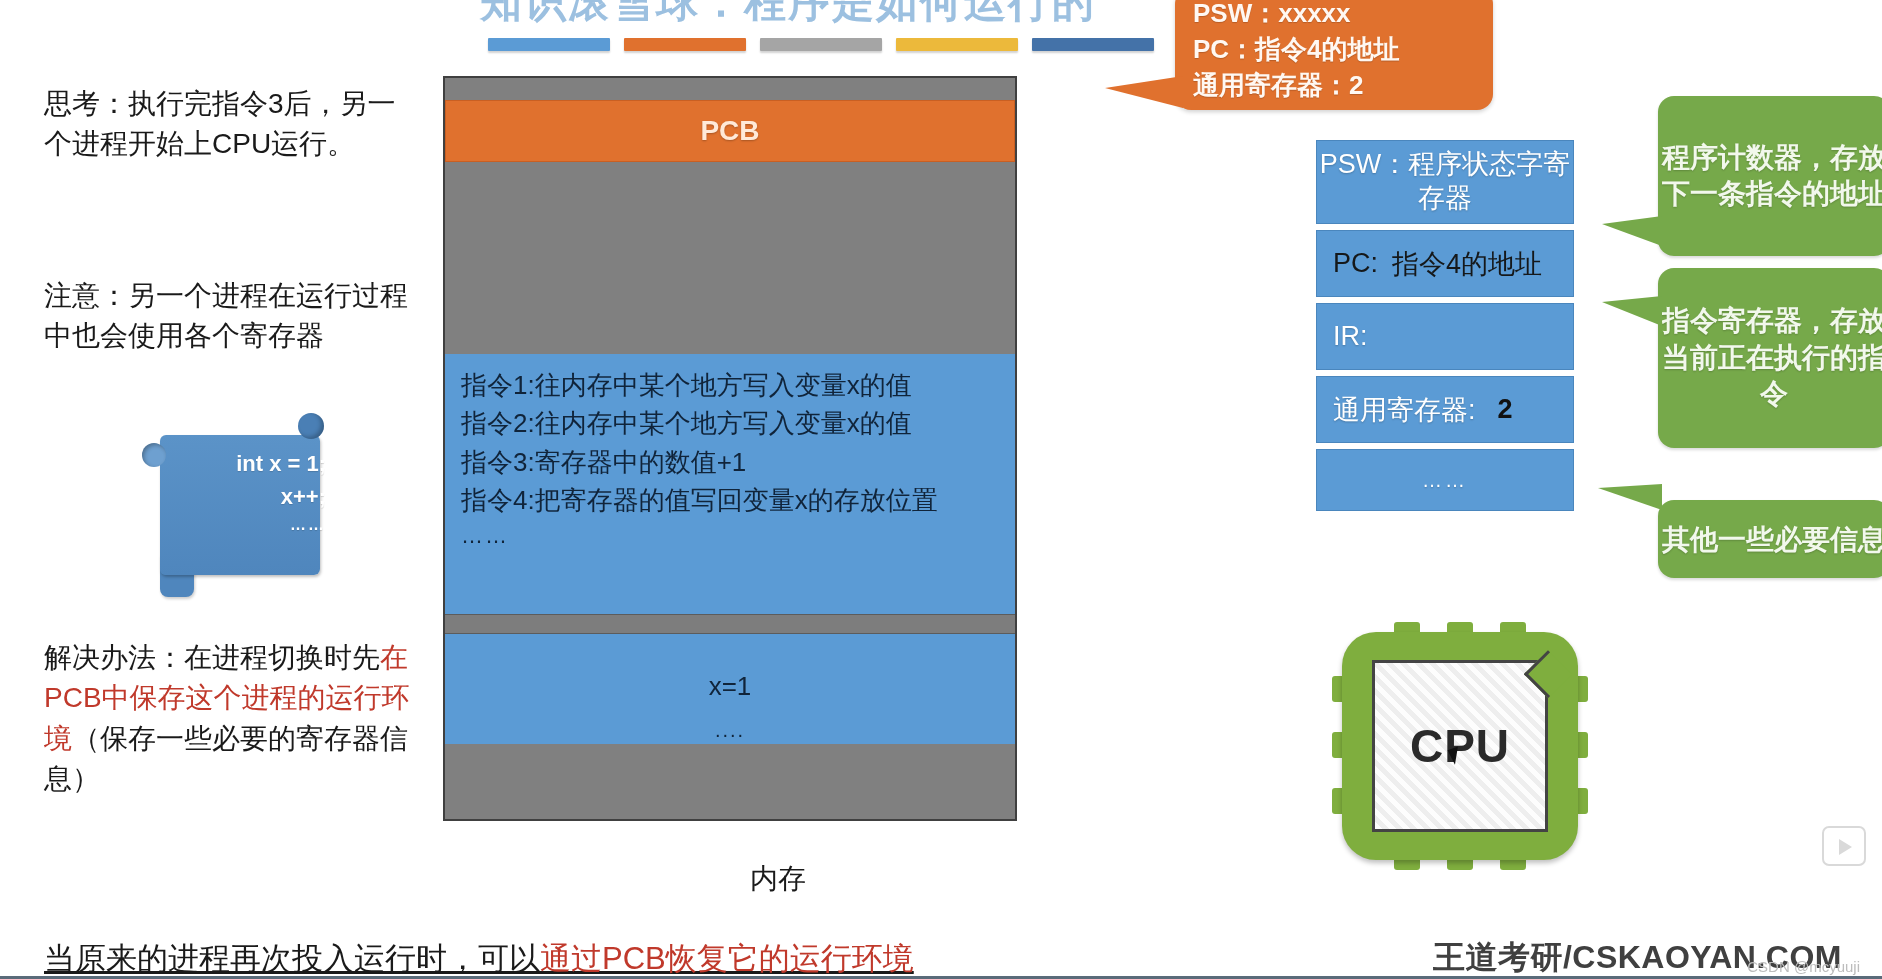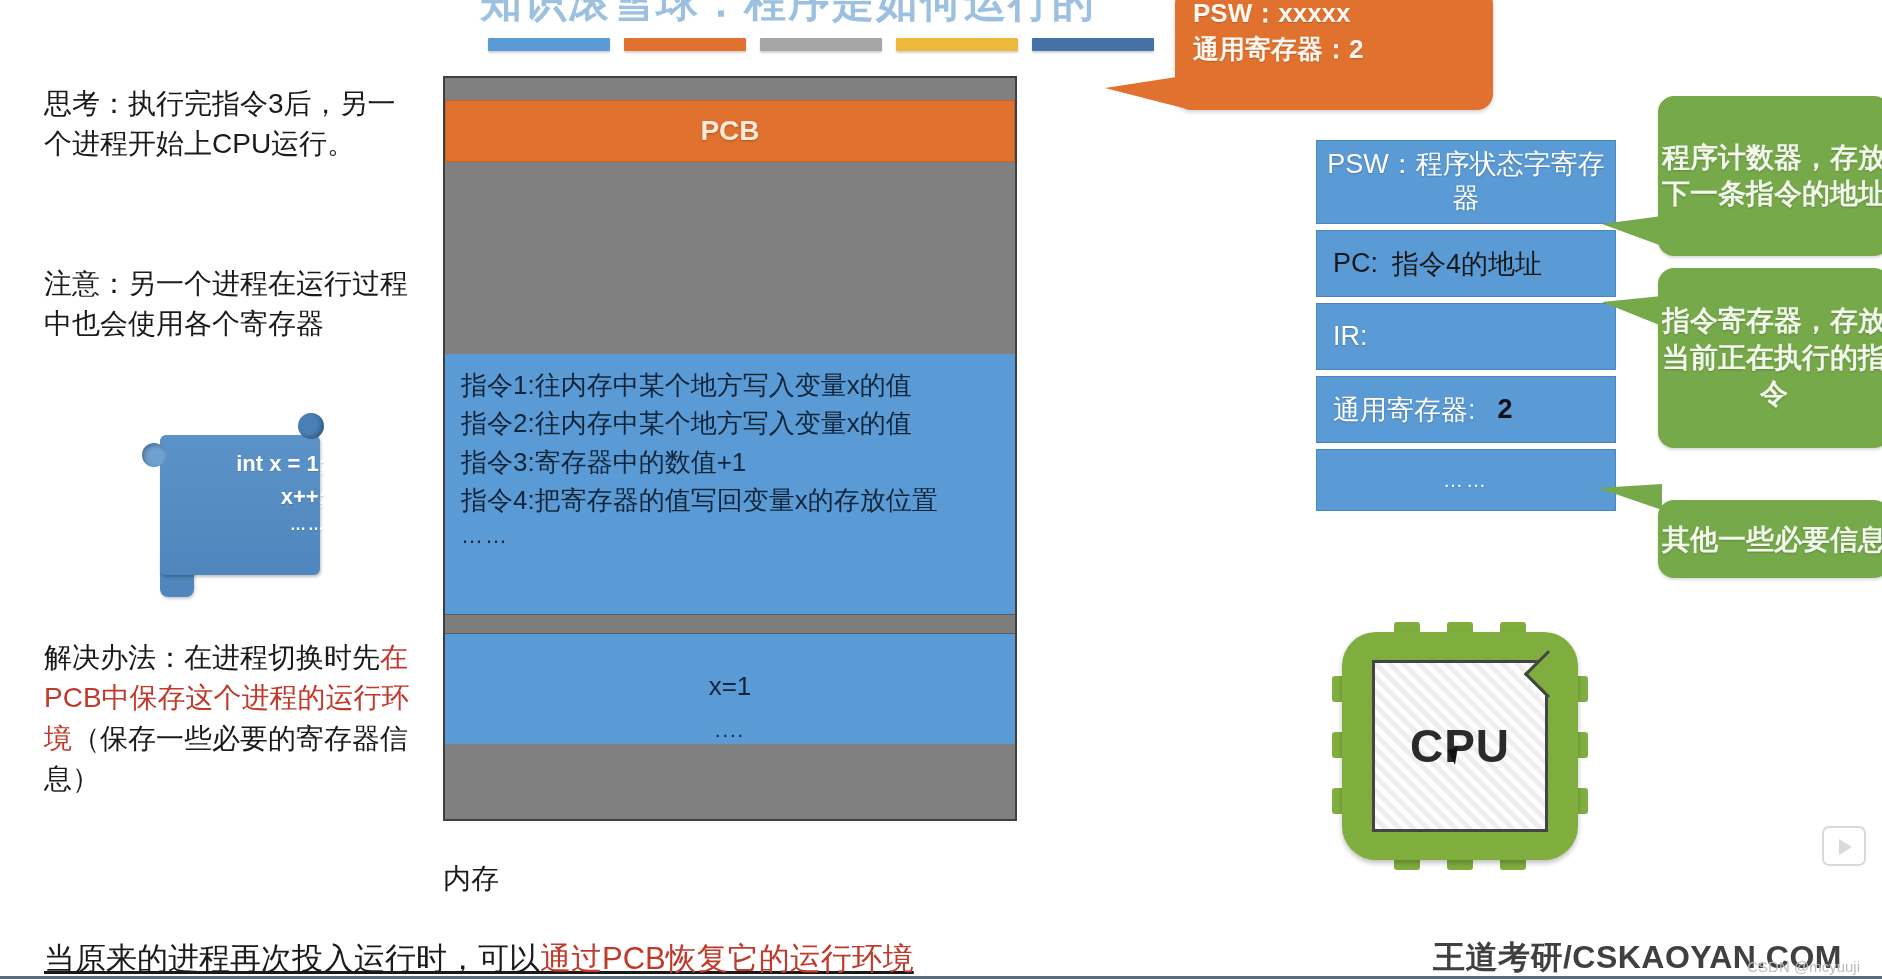--- a/index.html
+++ b/index.html
@@ -18,21 +18,21 @@
     letter-spacing: 2px; white-space: nowrap;
   }
   .title-bars { position: absolute; left: 488px; top: 38px; display: flex; gap: 14px; }
   .title-bars span { display:block; width: 122px; height: 13px; border-radius: 1px;
     box-shadow: 0 2px 2px rgba(0,0,0,0.18); }
 
   
   .lcol { position: absolute; left: 44px; width: 370px;
           font-size: 28px; line-height: 1.44; color: #1a1a1a; }
   #p-think  { top: 84px; }
-  #p-note   { top: 264px; }
+  #p-note   { top: 276px; }
   #p-solve  { top: 638px; }
   .lcol .hl { color: #c0392b; }
 
   
   .scroll-wrap { position: absolute; left: 142px; top: 425px; width: 178px; height: 165px; }
   .scroll-body {
     position: absolute; left: 18px; top: 10px; width: 160px; height: 140px;
     background: linear-gradient(180deg,#5b93c8 0%, #4f86bd 100%);
     border-radius: 6px;
     box-shadow: 1px 2px 3px rgba(0,0,0,0.25);
@@ -61,39 +61,39 @@
   .seg-gray   { background: #808080; }
   .seg-orange { background: #e0712e; box-shadow: 0 0 0 1px #c95f22 inset; }
   .seg-blue   { background: #5b9bd5; }
   .seg-strip  { background: #7d7d7d; border-top: 1px solid #5c5c5c; border-bottom:1px solid #5c5c5c; }
   .pcb-label { text-align: center; color:#ffe9d8; font-size: 28px; font-weight: bold;
                line-height: 62px; text-shadow: 0 1px 2px rgba(0,0,0,0.25); }
   .instr-list { padding: 12px 8px 10px 16px; color:#10243a; font-size: 26px; line-height: 1.48; }
   .instr-list .dots { font-size: 22px; letter-spacing: 2px; }
   .xval { text-align:center; color:#10243a; font-size: 26px; padding-top: 28px; line-height:1.9; }
   .xval .dots { font-size: 20px; letter-spacing: 2px; }
-  .mem-caption { position: absolute; left: 443px; top: 860px; width: 670px; 
+  .mem-caption { position: absolute; left: 443px; top: 860px; width: 670px; text-align: center;
                  font-size: 28px; color:#1a1a1a; }
 
   
   #callout-orange {
     position: absolute; left: 1175px; top: -12px; width: 318px; height: 122px;
     background:#e0712e; border-radius: 16px; color:#fff8f2;
     font-size: 26px; font-weight: bold; line-height: 1.38;
     padding: 8px 0 0 18px; box-shadow: 0 2px 4px rgba(0,0,0,0.18);
     text-shadow: 0 1px 1px rgba(0,0,0,0.18);
   }
   #callout-orange .tail {
     position:absolute; left:-70px; top: 88px; width:0; height:0;
     border-top: 12px solid transparent; border-bottom: 20px solid transparent;
     border-right: 78px solid #e0712e;
   }
 
   
-  #registers { position: absolute; left: 1316px; top: 140px; width: 300px; }
+  #registers { position: absolute; left: 1316px; top: 140px; width: 258px; }
   .reg {
     background:#5b9bd5; border:1px solid #4a86bd; margin-bottom: 6px;
     color:#ffffff; font-size: 27px; display:flex; align-items:center;
     text-shadow: 0 1px 2px rgba(0,0,0,0.22);
   }
   .reg-psw { height: 84px; justify-content:center; text-align:center; line-height:1.25; }
   .reg-pc  { height: 67px; padding-left: 16px; color:#15181a; text-shadow:none; }
   .reg-ir  { height: 67px; padding-left: 16px; }
   .reg-gp  { height: 67px; padding-left: 16px; }
   .reg-gp .val { color:#111; font-weight:bold; margin-left: 22px; text-shadow:none; }
@@ -215,20 +215,21 @@
         <div class="dots">....</div>
       </div>
     </div>
     <div class="mem-seg seg-gray" style="height:75px"></div>
   </div>
   <div class="mem-caption">内存</div>
 
   <div id="callout-orange">
     <div class="tail"></div>
     <div>PSW：xxxxx</div>
+    <div>PC：指令4的地址</div>
     <div>通用寄存器：2</div>
   </div>
 
   <div id="registers">
     <div class="reg reg-psw">
       <span>PSW：程序状态字寄存器</span>
     </div>
     <div class="reg reg-pc">
       <span>PC:</span>
       <span class="val" style="margin-left:14px">指令4的地址</span>

